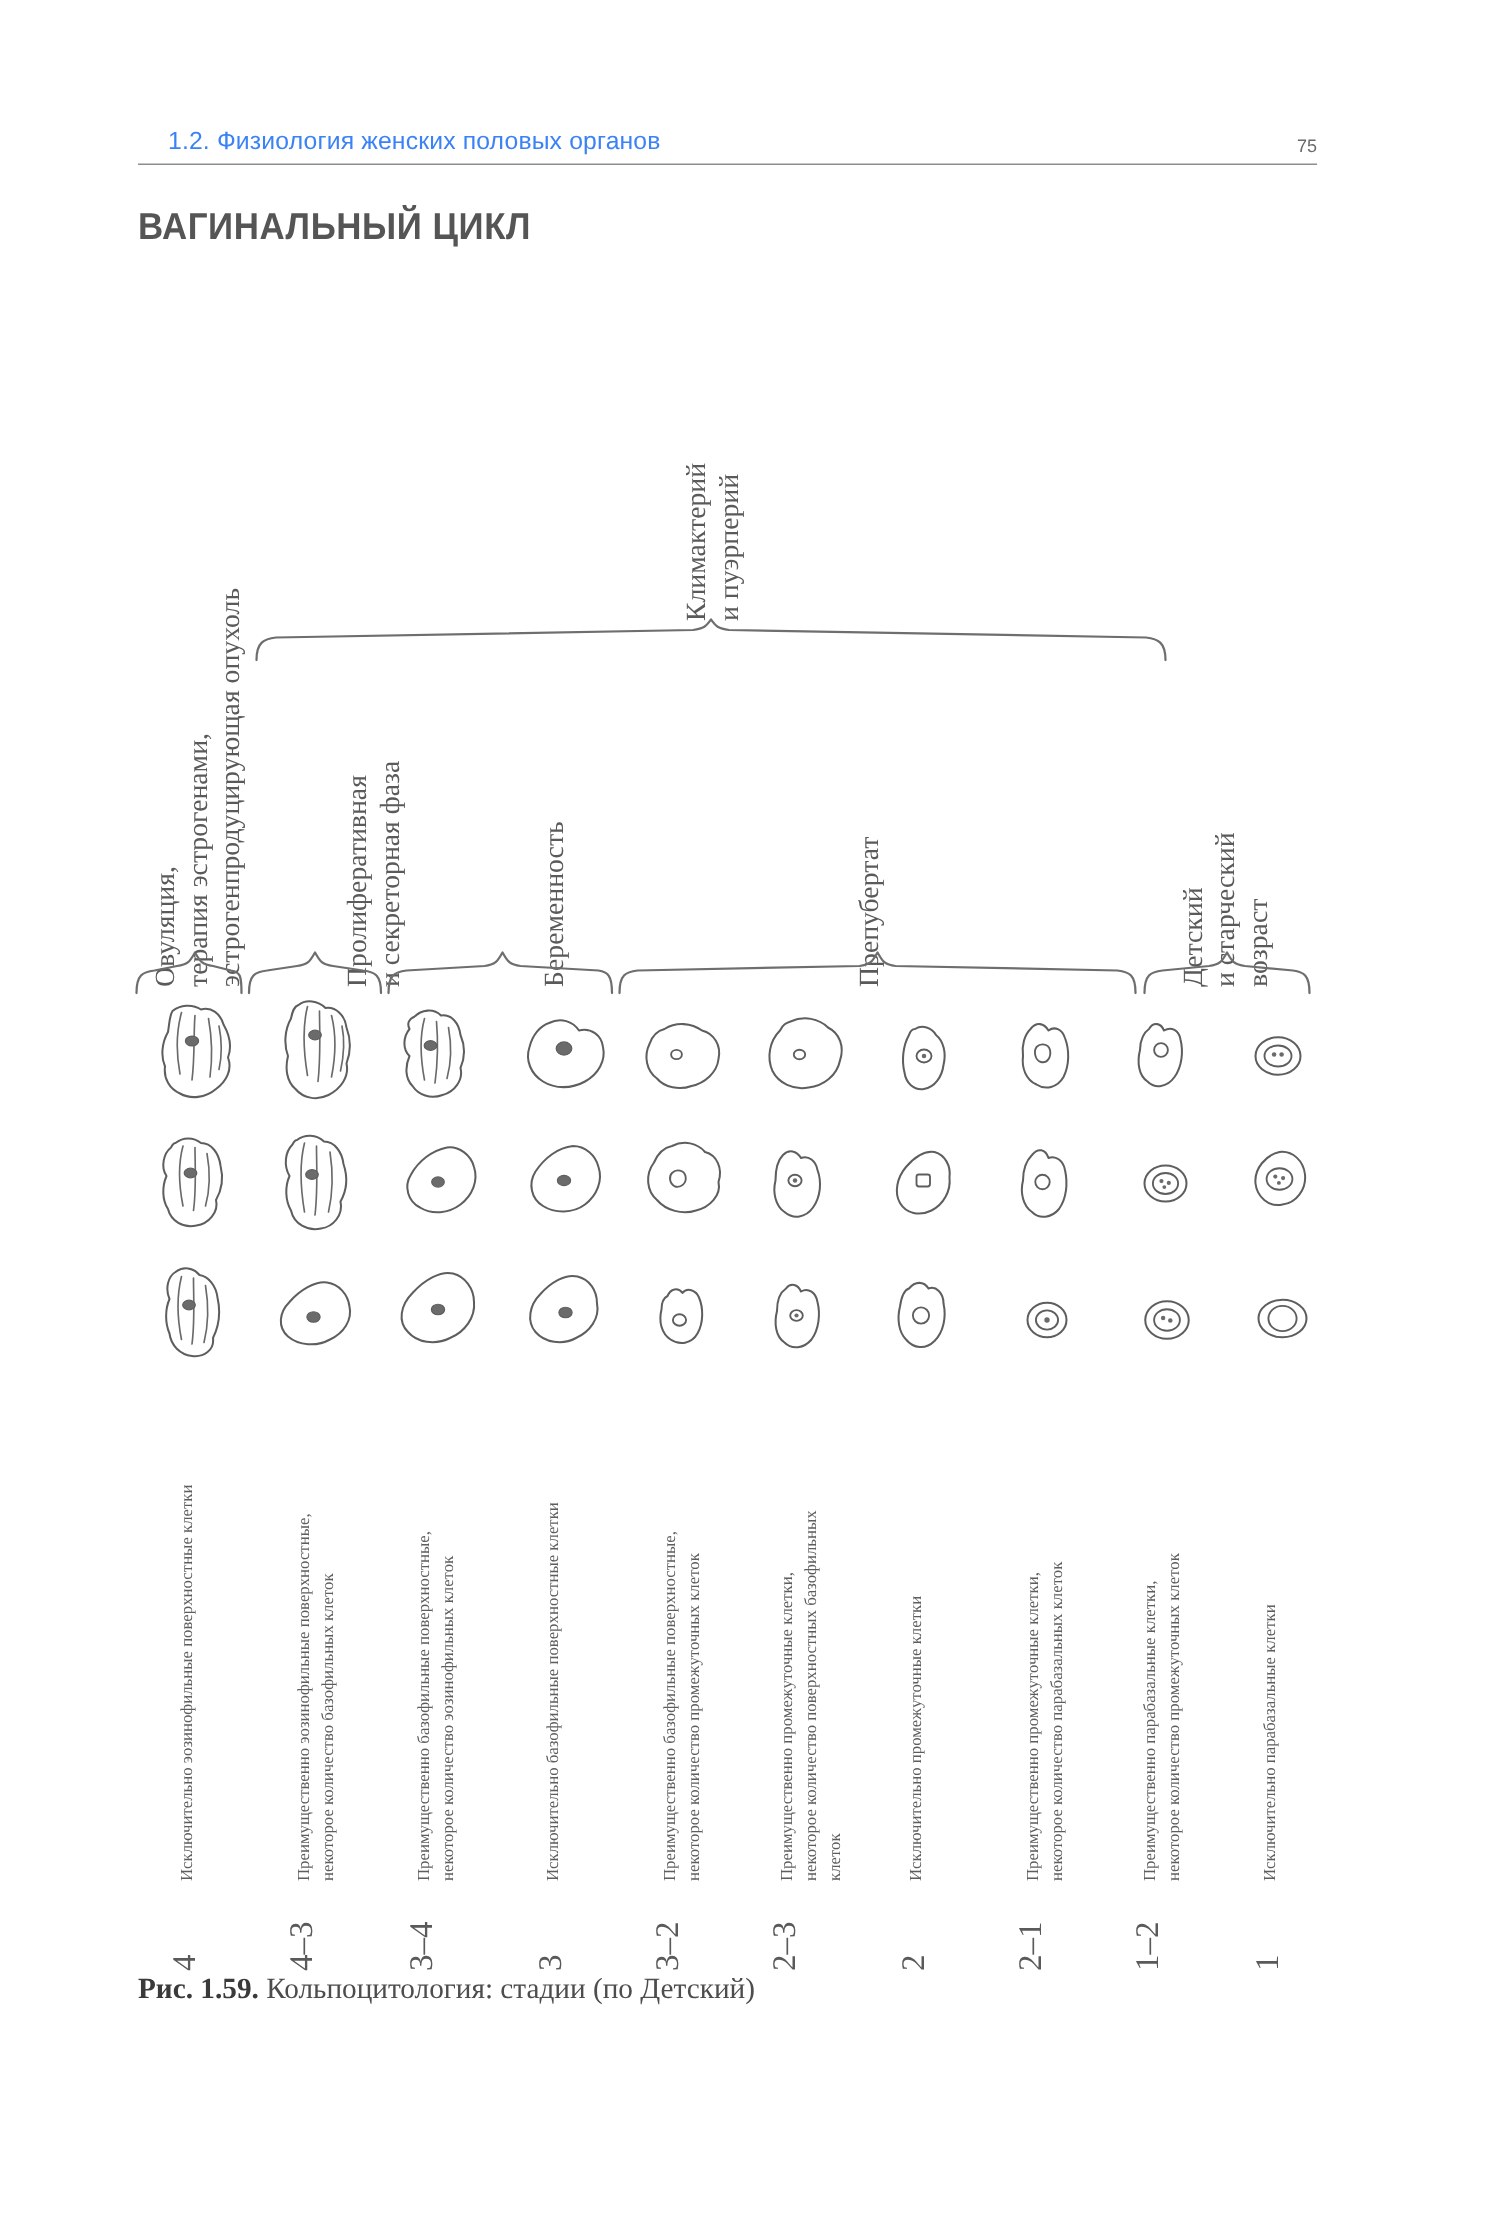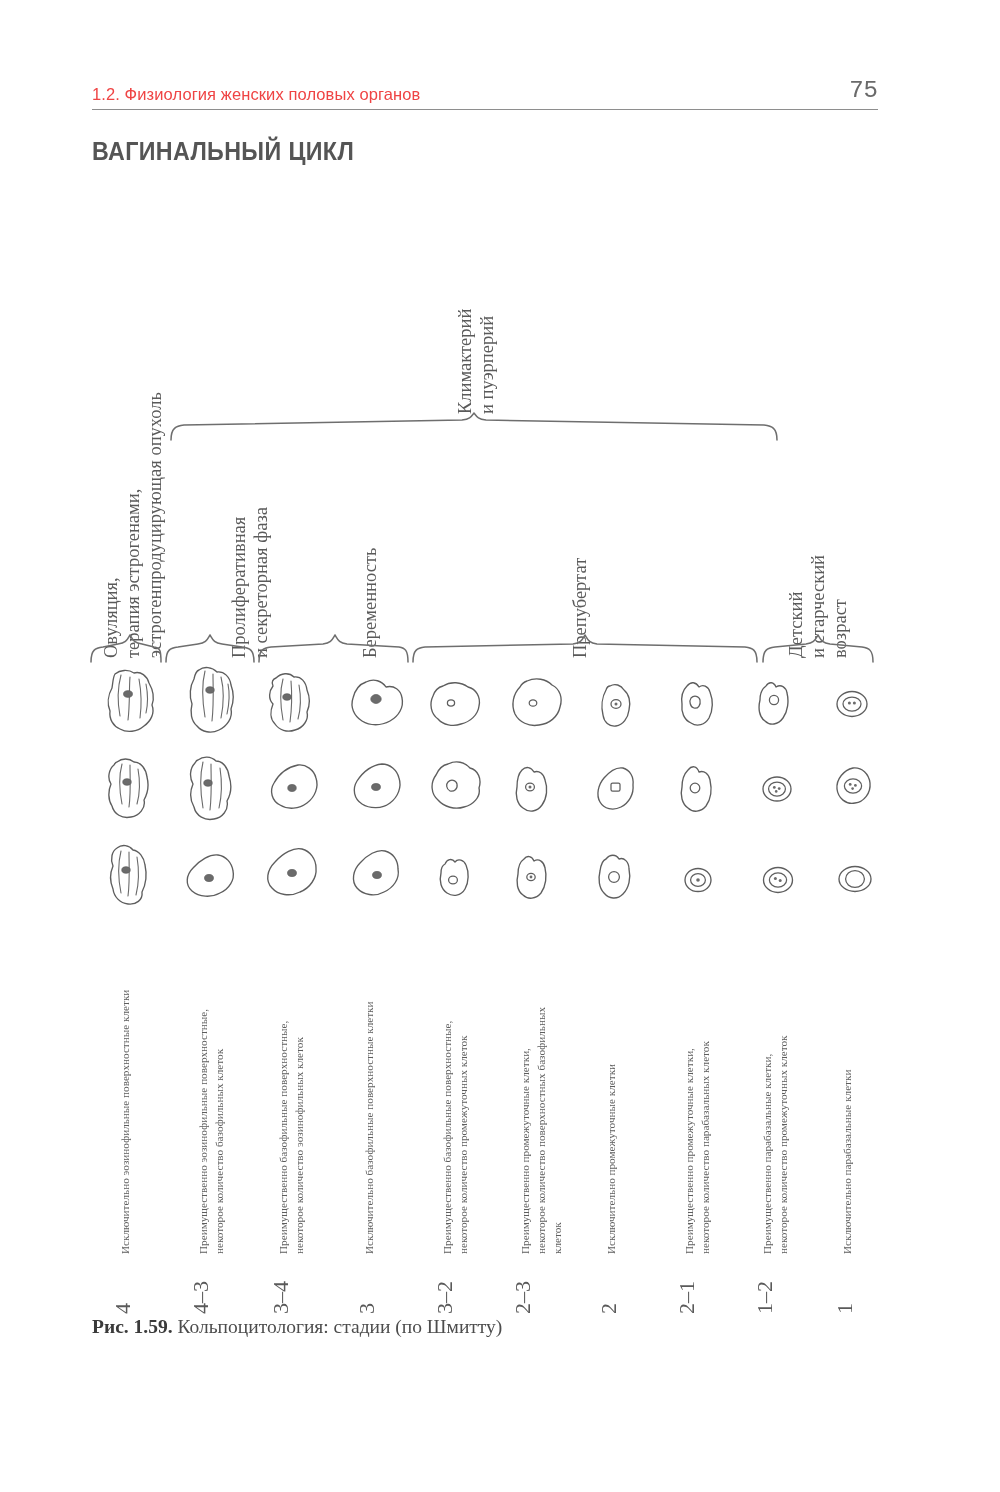--- a/index.html
+++ b/index.html
@@ -16,25 +16,25 @@
 
   
   .runhead{
     position:absolute;left:92px;top:70px;width:786px;height:34px;
     display:flex;align-items:flex-end;justify-content:space-between;
     border-bottom:1.6px solid #8e8e8e;
     padding-bottom:5px;
   }
   .runhead-title{
     font-family:"Liberation Sans", sans-serif;
-    font-size:16.5px;color:#ef4444;letter-spacing:.1px;
+    font-size:16.5px;color:#3b82f6;letter-spacing:.1px;margin-left:20px;
   }
   .runhead-page{
-    font-family:Liberation Mono, monospace;
-    font-size:24px;color:#6a6a6a;
+    font-family:Liberation Sans, sans-serif;
+    font-size:12px;color:#6a6a6a;
   }
 
   
   .section-heading{
     position:absolute;left:92px;top:120px;
     font-family:"Liberation Sans", sans-serif;
     font-weight:bold;font-size:25px;letter-spacing:.4px;
     color:#555555;
     transform:scaleX(.93);transform-origin:left center;
   }
@@ -458,15 +458,15 @@
     <div class="stagenum" style="left:354px;top:994px;height:52px;">3</div>
     <div class="stagenum" style="left:432px;top:994px;height:52px;">3–2</div>
     <div class="stagenum" style="left:510px;top:994px;height:52px;">2–3</div>
     <div class="stagenum" style="left:596px;top:994px;height:52px;">2</div>
     <div class="stagenum" style="left:674px;top:994px;height:52px;">2–1</div>
     <div class="stagenum" style="left:752px;top:994px;height:52px;">1–2</div>
     <div class="stagenum" style="left:832px;top:994px;height:52px;">1</div>
 
   </div>
 
-  <div class="caption"><b>Рис. 1.59.</b><span> Кольпоцитология: стадии (по Шмитту)</span></div>
+  <div class="caption"><b>Рис. 1.59.</b><span> Кольпоцитология: стадии (по Детский)</span></div>
 
 </div>
 
 </body></html>

